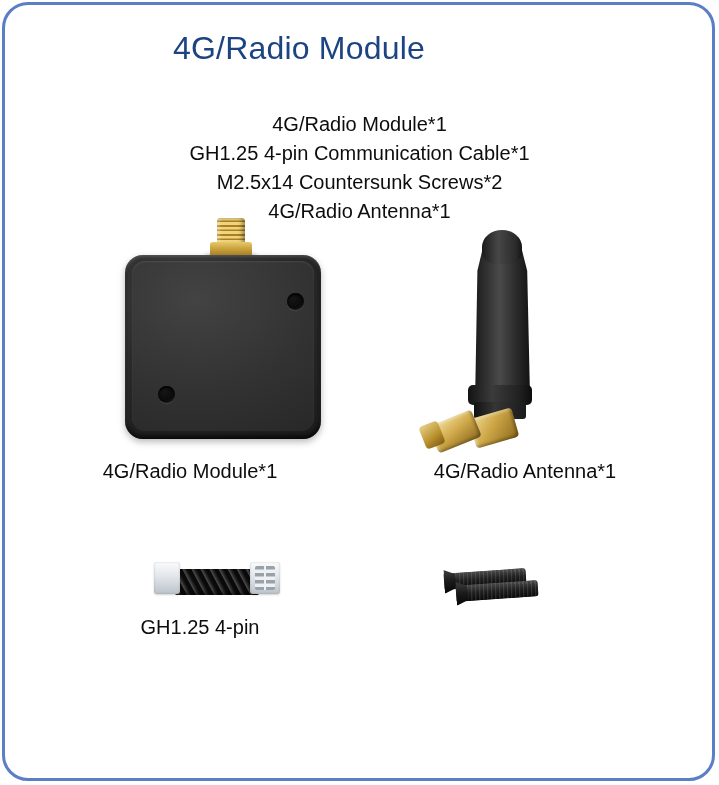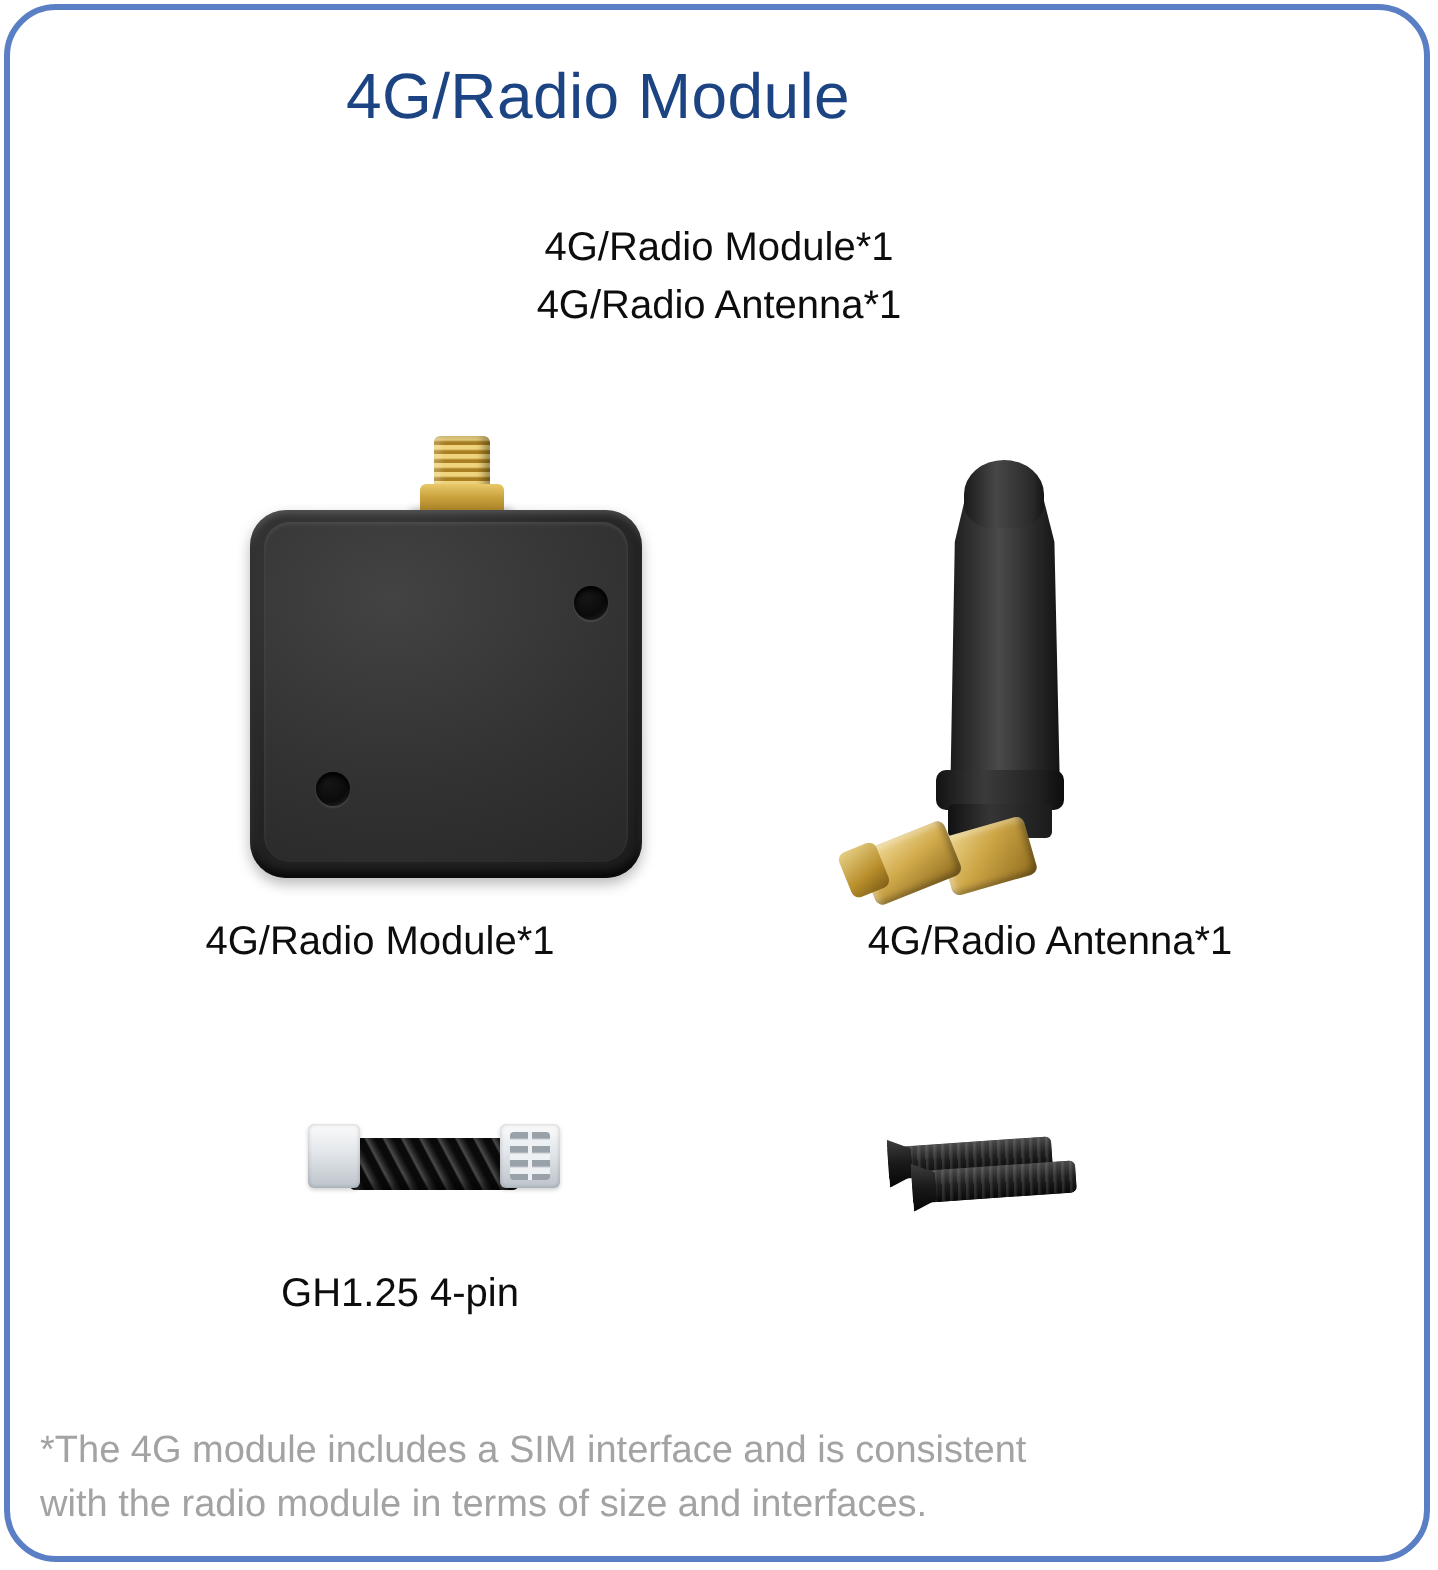--- a/index.html
+++ b/index.html
@@ -56,21 +56,21 @@
   
   .caption {
     position: absolute;
     text-align: center;
     color: #0d0d0d;
     font-size: 20px;
     line-height: 26px;
   }
   .cap-module   { left: 40px;  top: 458px; width: 300px; }
   .cap-antenna  { left: 370px; top: 458px; width: 310px; }
-  .cap-cable    { left: 50px;  top: 634px; width: 300px; }
+  .cap-cable    { left: 50px;  top: 614px; width: 300px; }
   .cap-screws   { left: 380px; top: 634px; width: 300px; }
 
   
   .footnote {
     position: absolute;
     left: 20px;
     top: 712px;
     width: 660px;
     color: #a3a3a3;
     font-size: 19px;
@@ -267,20 +267,22 @@
 <body>
 
 <div id="card">
 
   <div class="card-border"></div>
 
   <div class="title">4G/Radio Module</div>
 
   <div class="contents-list">
     <div>4G/Radio Module*1</div>
+    <div>GH1.25 4-pin Communication Cable*1</div>
+    <div>M2.5x14 Countersunk Screws*2</div>
     <div>4G/Radio Antenna*1</div>
   </div>
 
   <div class="art" id="art-module">
     <div class="sma-shadow"></div>
     <div class="sma-thread"></div>
     <div class="sma-nut"></div>
     <div class="mod-body">
       <div class="mod-face"></div>
       <div class="mod-hole tr"></div>
@@ -320,18 +322,14 @@
   <div class="caption cap-module">4G/Radio Module*1</div>
   <div class="caption cap-antenna">4G/Radio Antenna*1</div>
 
   <div class="caption cap-cable">
     <div>GH1.25 4-pin</div>
   </div>
 
   <div class="caption cap-screws">
   </div>
 
-  <div class="footnote">
-    <div>*The 4G module includes a SIM interface and is consistent</div>
-    <div>with the radio module in terms of size and interfaces.</div>
-  </div>
 
 </div>
 
 </body></html>

